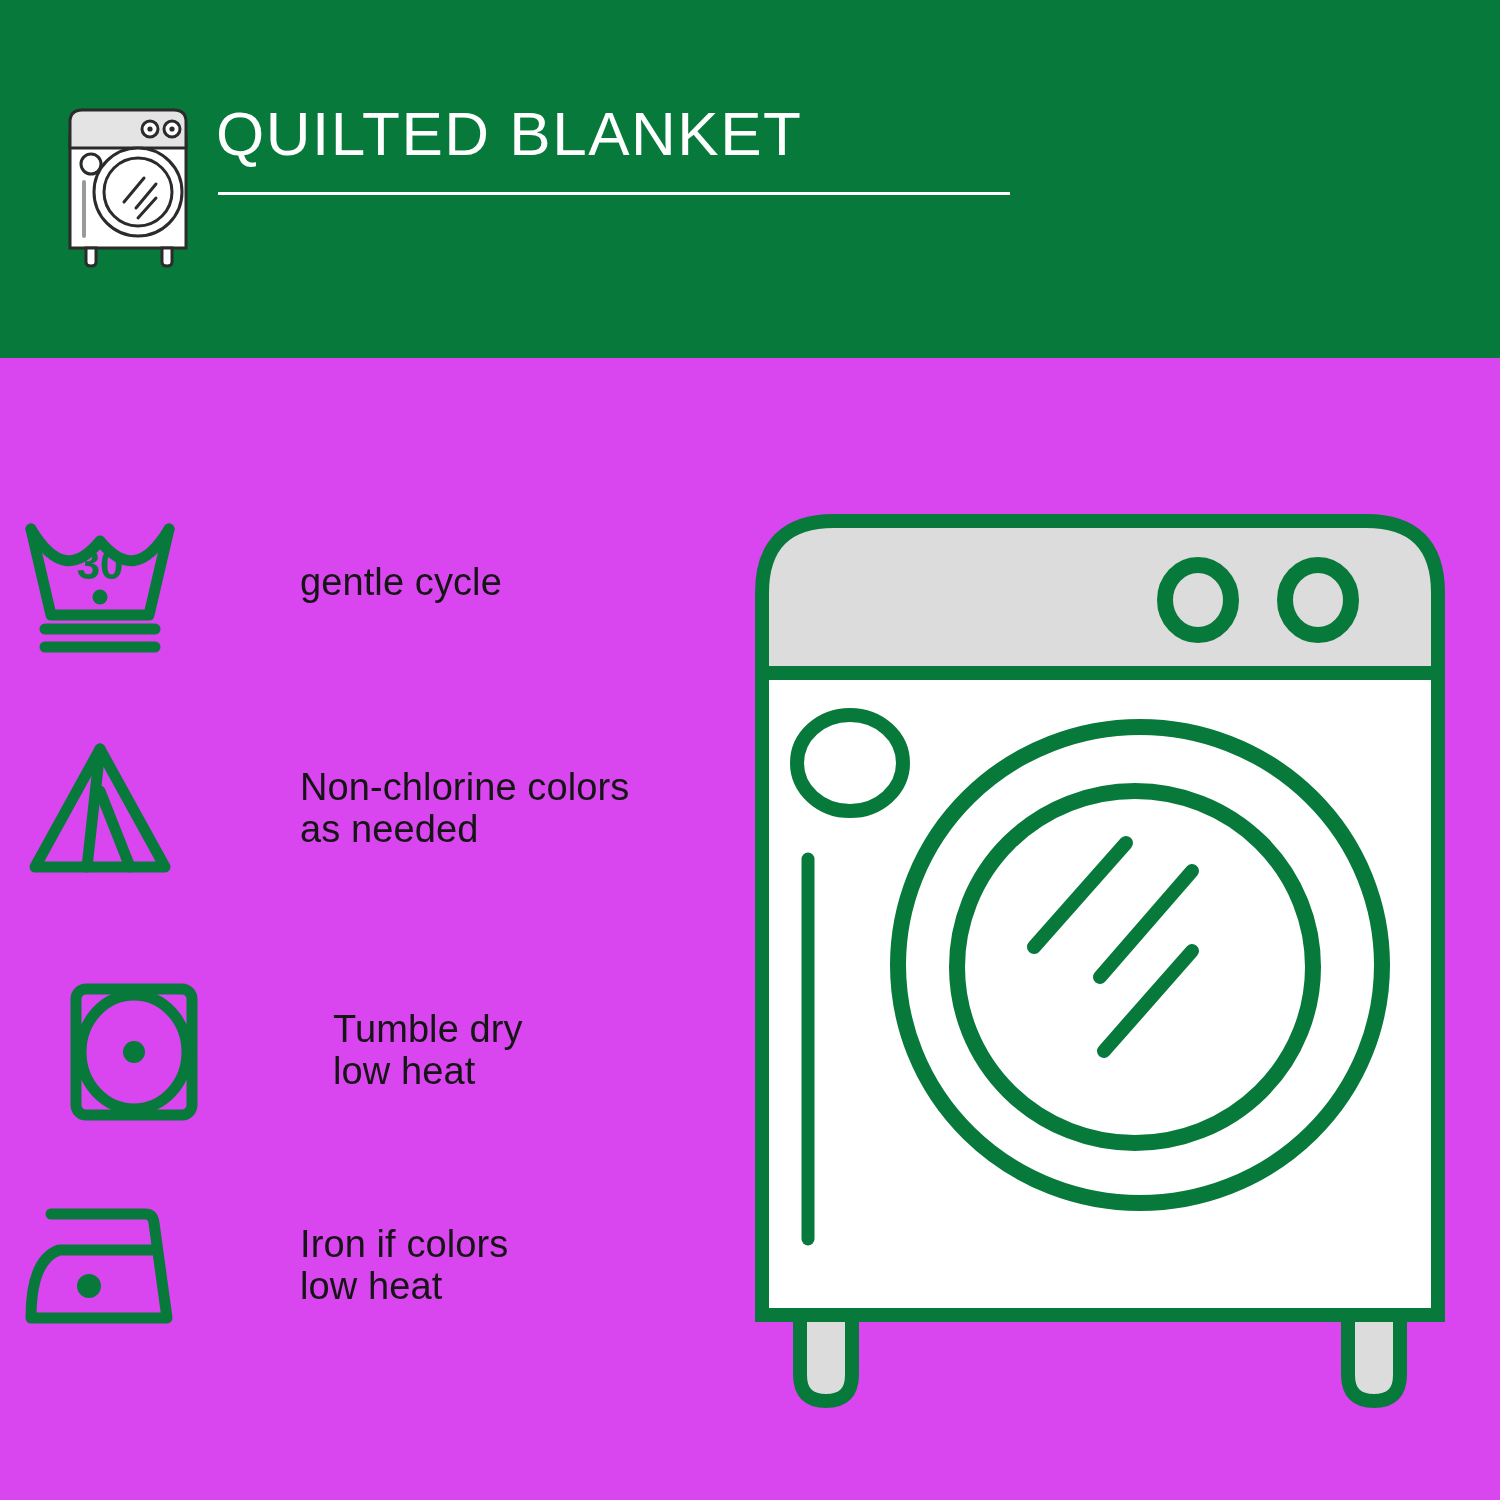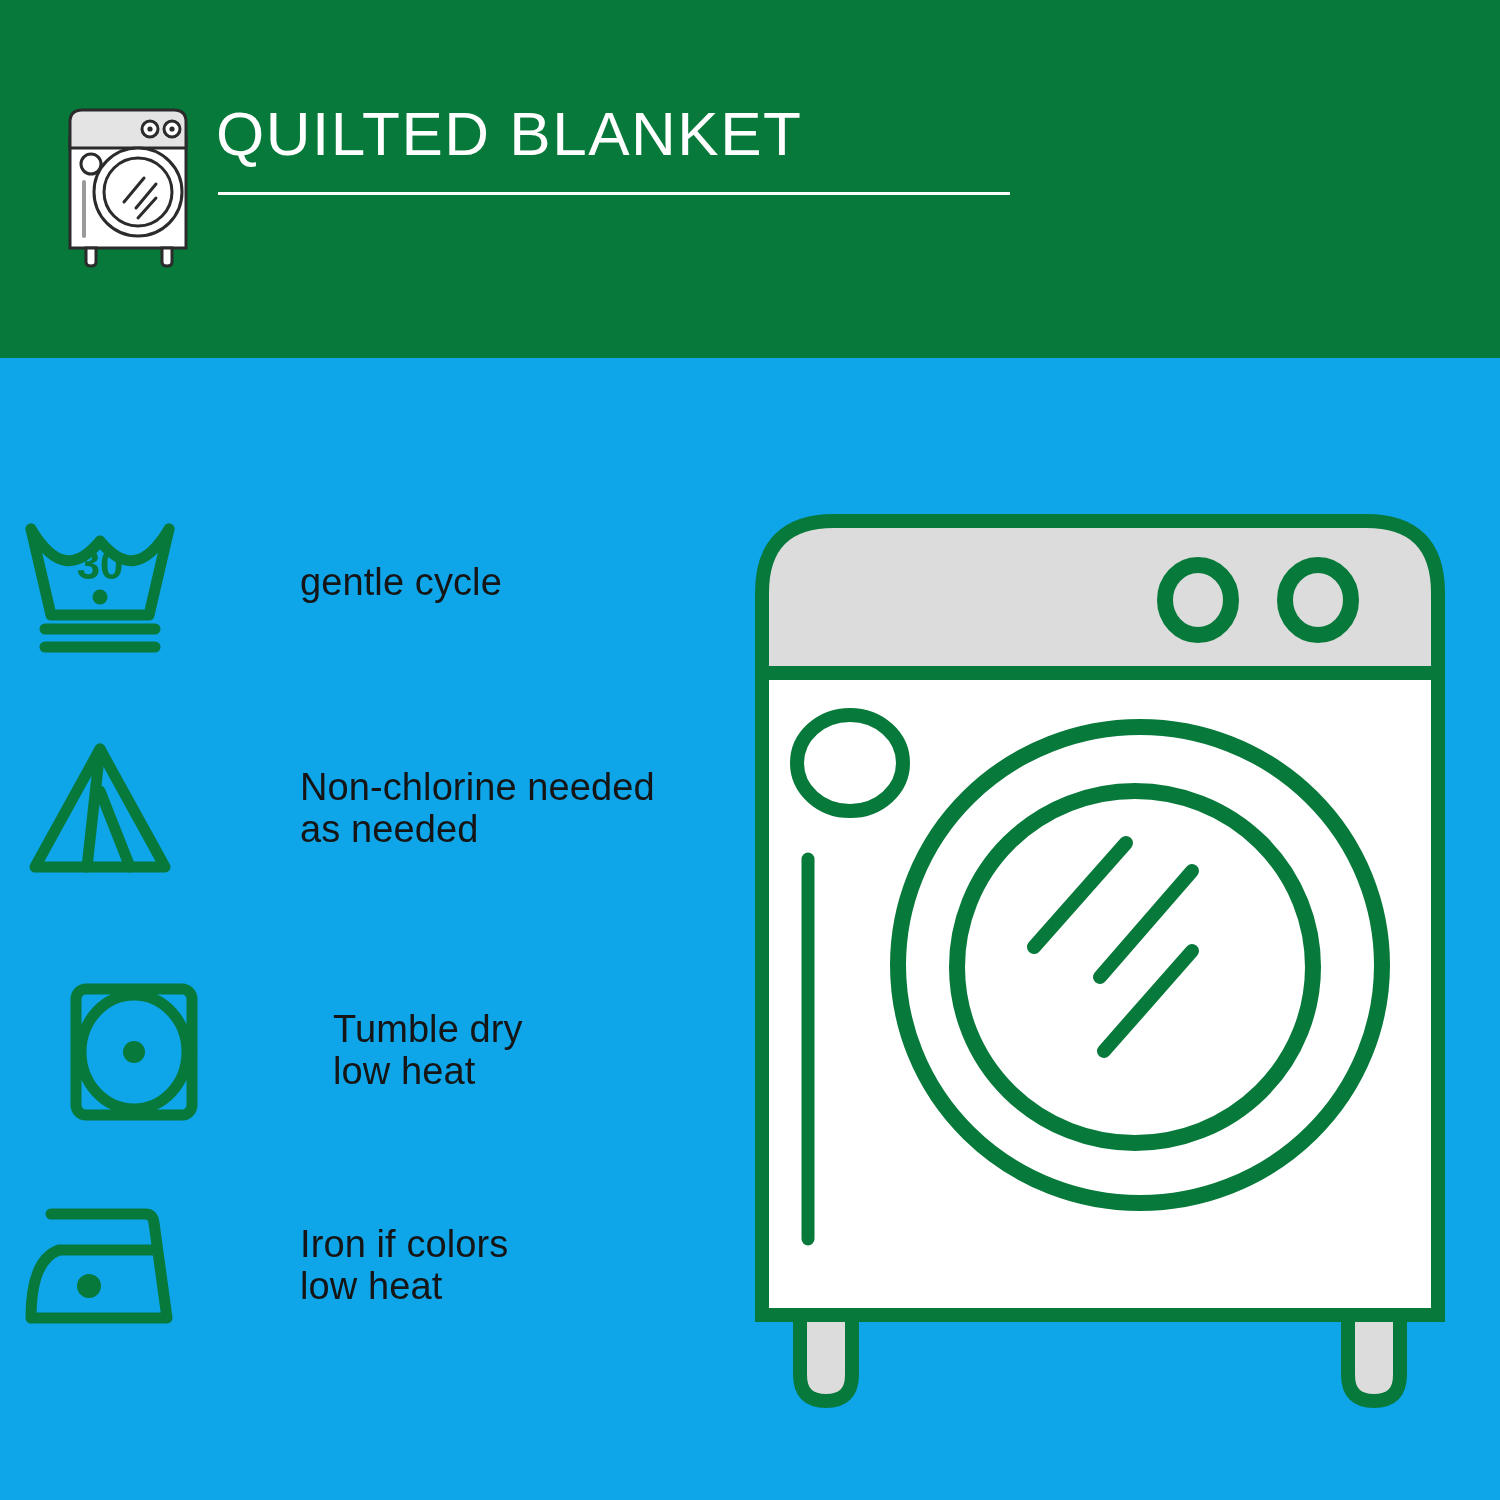--- a/index.html
+++ b/index.html
@@ -7,21 +7,21 @@
     padding: 0;
     background: #ffffff;
   }
   body {
     font-family: "Liberation Sans", sans-serif;
   }
   #page {
     position: relative;
     width: 1500px;
     height: 1500px;
-    background: #0ea5e9;
+    background: #d946ef;
     overflow: hidden;
   }
 
   
   .header-band {
     position: absolute;
     left: 0;
     top: 0;
     width: 1500px;
     height: 358px;
@@ -181,21 +181,21 @@
       <div class="care-symbol">
         <svg viewBox="0 0 170 150" width="170" height="150" aria-hidden="true">
           <g fill="none" stroke="#07793a" stroke-width="11" stroke-linecap="round" stroke-linejoin="round">
             <path d="M85 16 L150 134 L20 134 Z"></path>
             <path d="M72 134 L85 16"></path>
             <path d="M115 134 L85 58"></path>
           </g>
         </svg>
       </div>
       <div class="care-text">
-        <span class="ln">Non-chlorine needed</span>
+        <span class="ln">Non-chlorine colors</span>
         <span class="ln">as needed</span>
       </div>
     </div>
 
     <div class="care-row r2">
       <div class="care-symbol">
         <svg viewBox="0 0 170 150" width="170" height="150" aria-hidden="true">
           <rect x="28" y="14" width="116" height="126" rx="10" ry="10" fill="none" stroke="#07793a" stroke-width="11"></rect>
           <ellipse cx="86" cy="77" rx="53" ry="57" fill="none" stroke="#07793a" stroke-width="11"></ellipse>
           <circle cx="86" cy="77" r="11" fill="#07793a"></circle>

